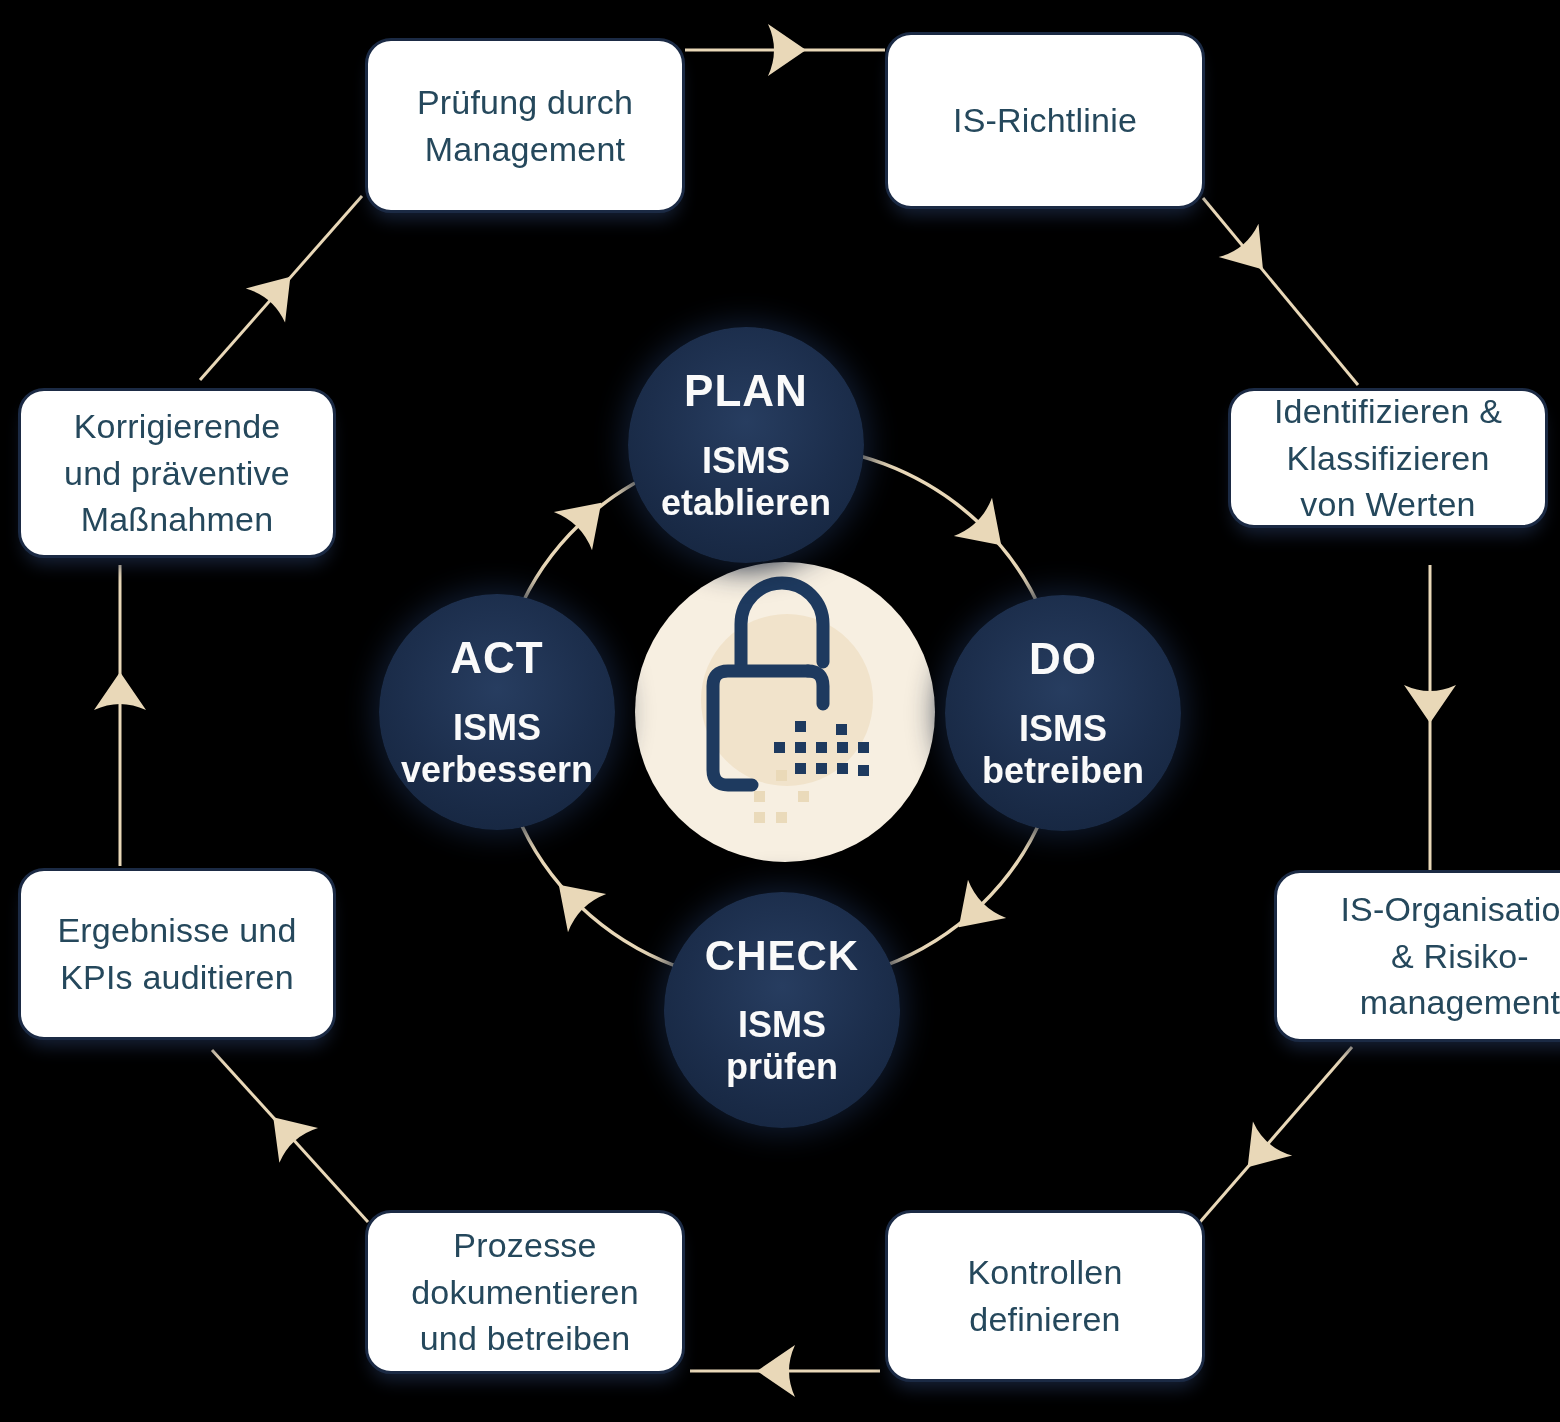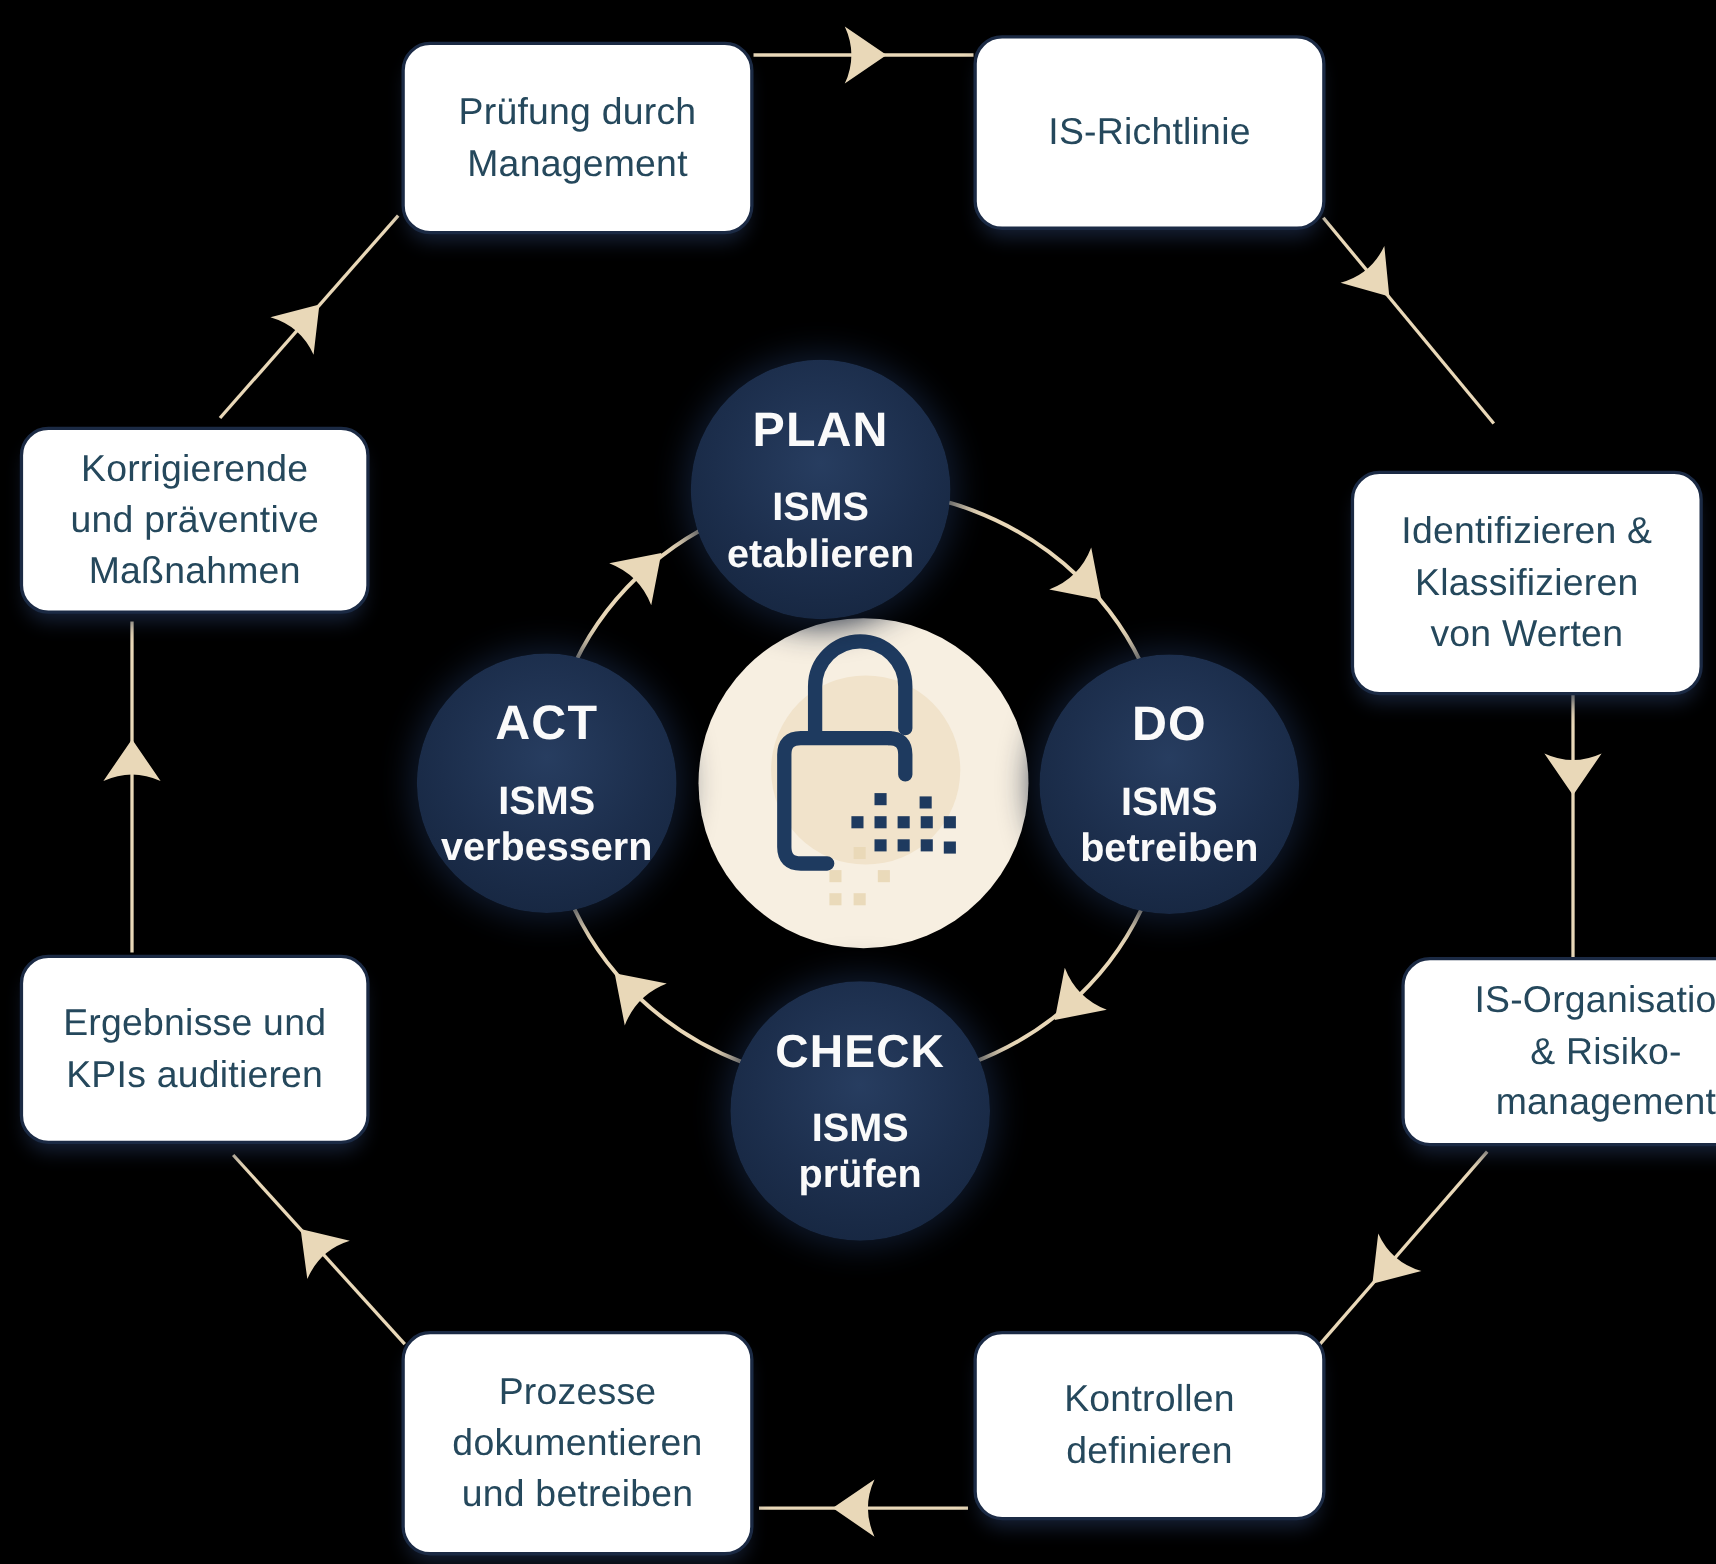--- a/index.html
+++ b/index.html
@@ -141,35 +141,35 @@
 verbessern</div>
   </div>
 
   <div class="step-box" style="left:365px;top:38px;width:320px;height:175px;">
     <span>Prüfung durch
 Management</span>
   </div>
   <div class="step-box" style="left:885px;top:32px;width:320px;height:177px;">
     <span>IS-Richtlinie</span>
   </div>
-  <div class="step-box" style="left:1228px;top:388px;width:320px;height:204px;margin-top:40px;">
+  <div class="step-box" style="left:1228px;top:388px;width:320px;height:140px;">
     <span>Identifizieren &amp;
 Klassifizieren
 von Werten</span>
   </div>
   <div class="step-box" style="left:1274px;top:870px;width:372px;height:172px;">
     <span>IS-Organisation
 &amp; Risiko-
 management</span>
   </div>
   <div class="step-box" style="left:885px;top:1210px;width:320px;height:172px;">
     <span>Kontrollen
 definieren</span>
   </div>
-  <div class="step-box" style="left:365px;top:1210px;width:320px;height:204px;align-items:center;">
+  <div class="step-box" style="left:365px;top:1210px;width:320px;height:164px;align-items:center;">
     <span>Prozesse
 dokumentieren
 und betreiben</span>
   </div>
   <div class="step-box" style="left:18px;top:868px;width:318px;height:172px;">
     <span>Ergebnisse und
 KPIs auditieren</span>
   </div>
   <div class="step-box" style="left:18px;top:388px;width:318px;height:170px;justify-content:center;">
     <span>Korrigierende

